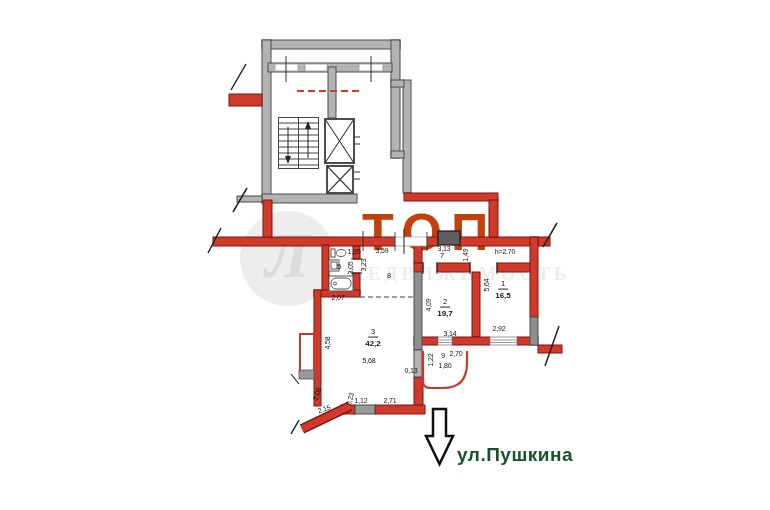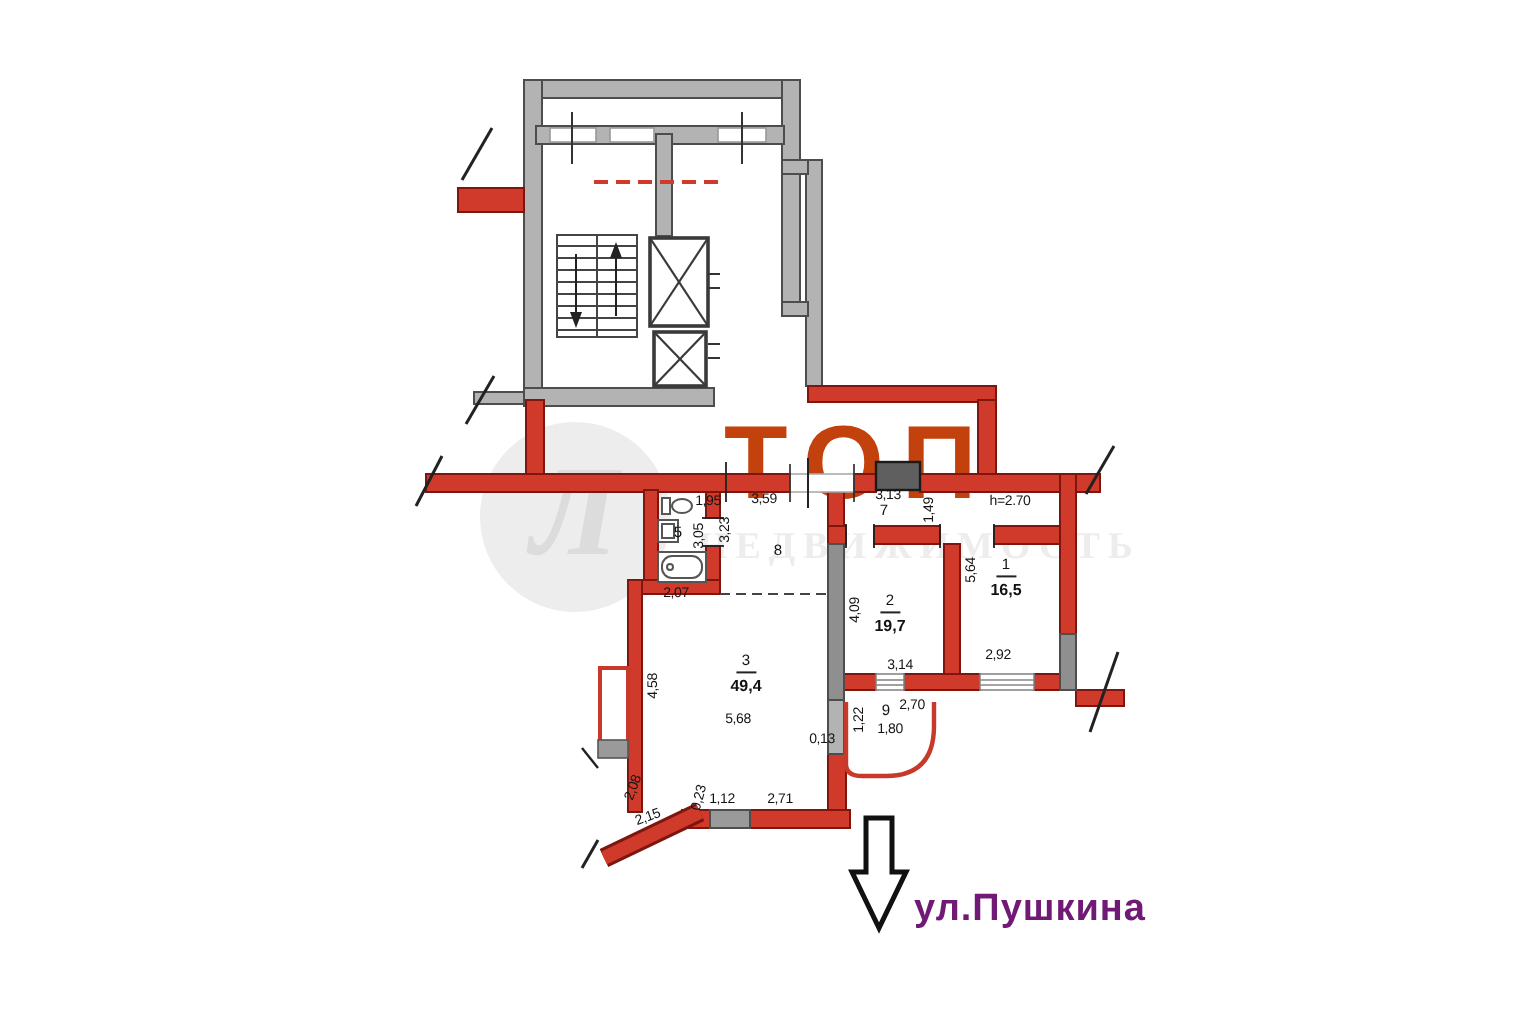--- a/index.html
+++ b/index.html
@@ -20,21 +20,21 @@
   
   .overlay{position:absolute;left:0;top:0;width:770px;height:510px;z-index:2;pointer-events:none;}
   .dim{position:absolute;transform:translate(-50%,-50%) rotate(var(--r,0deg));
        font-size:7px;letter-spacing:-0.2px;color:#141414;white-space:nowrap;}
   .room-marker{position:absolute;transform:translate(-50%,-50%);text-align:center;color:#121212;}
   .room-marker .num{display:inline-block;font-size:7.5px;line-height:1.1;
                     border-bottom:1px solid #222;padding:0 3px 1px 3px;}
   .room-marker .area{font-size:8px;line-height:1.2;margin-top:1px;font-weight:bold;}
   .pm{position:absolute;transform:translate(-50%,-50%);font-size:7.5px;color:#121212;}
   .street{position:absolute;left:457px;top:444px;font-size:19px;font-weight:bold;
-          color:#701a75;letter-spacing:0.5px;}
+          color:#14532d;letter-spacing:0.5px;}
 </style>
 </head>
 <body>
 
 <div class="canvas">
 
   <div class="wm wm-circle">
     <span class="wm-glyph">Л</span>
   </div>
   <div class="wm wm-brand">ТОП</div>
@@ -251,21 +251,21 @@
       <div class="room-marker" style="left: 503px; top: 286px;">
         <div><span class="num">1</span></div>
         <div class="area">16,5</div>
       </div>
       <div class="room-marker" style="left: 445px; top: 304px;">
         <div><span class="num">2</span></div>
         <div class="area">19,7</div>
       </div>
       <div class="room-marker" style="left: 373px; top: 334px;">
         <div><span class="num">3</span></div>
-        <div class="area">49,4</div>
+        <div class="area">42,2</div>
       </div>
       <div class="pm" style="left: 339px; top: 266px;">5</div>
       <div class="pm" style="left: 442px; top: 255px;">7</div>
       <div class="pm" style="left: 389px; top: 275px;">8</div>
       <div class="pm" style="left: 443px; top: 355px;">9</div>
     </div>
 
 </div>
 
 </body></html>

